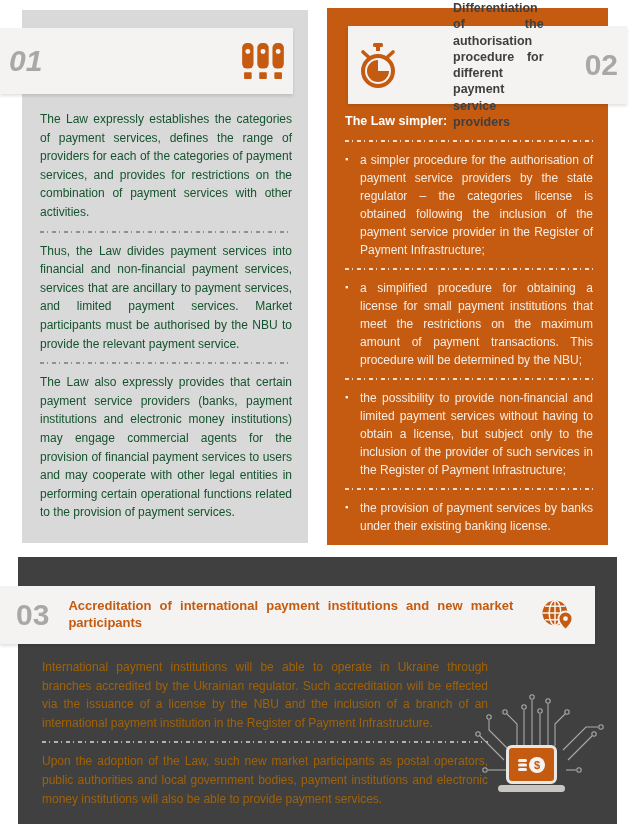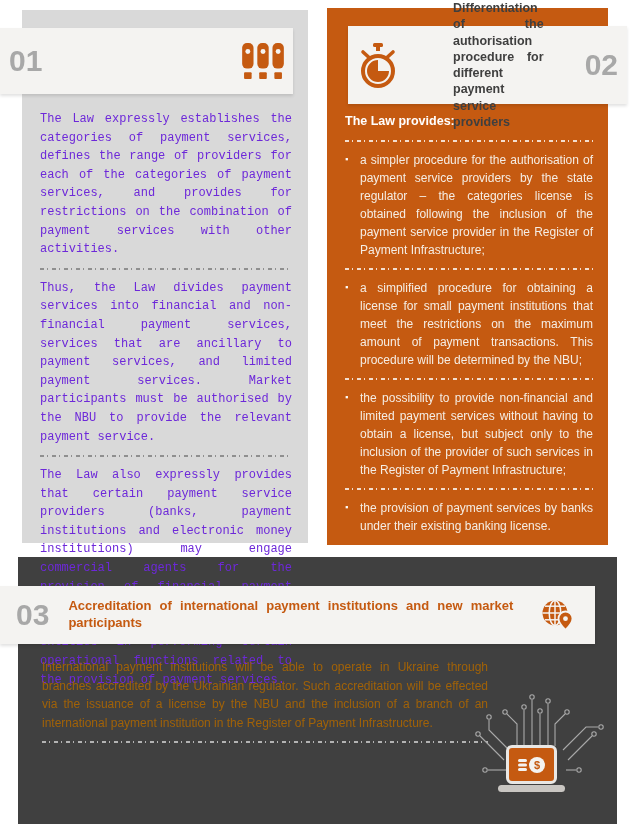--- a/index.html
+++ b/index.html
@@ -16,33 +16,33 @@
   .band{
     position:absolute;background:#F4F3F1;display:flex;align-items:center;
     box-shadow:0 2px 3px rgba(0,0,0,0.12);z-index:5;
   }
   #band1{left:0;top:28px;width:293px;height:66px;}
   #band2{left:348px;top:26px;width:279px;height:78px;gap:41px;}
   #band3{left:0;top:586px;width:595px;height:58px;justify-content:space-between;}
 
   .num{font-size:30px;font-weight:bold;color:#A8A8A8;line-height:1;}
   .band-title{font-weight:bold;color:#C55A11;font-size:13px;line-height:1.3;text-align:justify;}
-  #band1 .num{margin-left:9px;}
+  #band1 .num{margin-left:9px;font-style:italic;}
   #band1 .band-title{margin-left:9px;width:172px;}
   #band1 .icon-box{margin-left:auto;margin-right:9px;}
   #band2 .icon-box{margin-left:7px;}
   #band2 .band-title{margin-left:11px;width:172px;font-size:12.5px;color:#3F3F3F;}
   #band2 .num{margin-left:auto;margin-right:9px;}
   #band3 .num{margin-left:16px;}
   #band3 .band-title{margin-left:19px;width:445px;font-size:13px;}
   #band3 .icon-box{margin-left:auto;margin-right:20px;}
   .icon-box{display:flex;align-items:center;justify-content:center;}
 
   .body-text{position:absolute;font-size:12px;line-height:1.55;text-align:justify;z-index:2;}
-  #body1{left:40px;top:110px;width:252px;color:#6d28d9;font-family:Liberation Mono, monospace;}
+  #body1{left:40px;top:110px;width:252px;color:#14532d;}
   #body2{left:345px;top:112px;width:248px;color:#F5EDE4;line-height:1.5;}
   #body3{left:42px;top:658px;width:446px;color:#a16207;}
   .body-text p{margin:0;}
 
   .intro{font-weight:bold;color:#FFFFFF;font-size:12.5px;}
 
   .divider{height:2px;margin:9px 0;background-repeat:repeat-x;background-size:12px 2px;}
   .div-gray{background-image:repeating-linear-gradient(90deg,#8F8F8F 0 4px,transparent 4px 7px,#8F8F8F 7px 8.5px,transparent 8.5px 12px);}
   .div-light{background-image:repeating-linear-gradient(90deg,rgba(255,255,255,.8) 0 4px,transparent 4px 7px,rgba(255,255,255,.8) 7px 8.5px,transparent 8.5px 12px);}
   .div-dim{background-image:repeating-linear-gradient(90deg,rgba(255,255,255,.6) 0 4px,transparent 4px 7px,rgba(255,255,255,.6) 7px 8.5px,transparent 8.5px 12px);}
@@ -110,21 +110,21 @@
         <rect x="21" y="7" width="4" height="4"></rect>
         <path d="M23,31 L34,31 A11,11 0 1 1 23,20 Z"></path>
       </g>
     </svg>
   </div>
   <div class="band-title">Differentiation of the authorisation procedure for different payment service providers</div>
   <div class="num">02</div>
 </div>
 
 <div class="body-text" id="body2">
-  <div class="intro">The Law provides:</div>
+  <div class="intro">The Law simpler:</div>
   <div class="divider div-light"></div>
   <div class="bullet">
     <span class="mark">▪</span>
     <span class="btxt">a simpler procedure for the authorisation of payment service providers by the state regulator – the categories license is obtained following the inclusion of the payment service provider in the Register of Payment Infrastructure;</span>
   </div>
   <div class="divider div-light"></div>
   <div class="bullet">
     <span class="mark">▪</span>
     <span class="btxt">a simplified procedure for obtaining a license for small payment institutions that meet the restrictions on the maximum amount of payment transactions. This procedure will be determined by the NBU;</span>
   </div>
@@ -157,20 +157,21 @@
       </g>
       <path d="M24.5,13.5 a7,7 0 0 1 7,7 c0,4.6 -7,11.5 -7,11.5 s-7,-6.9 -7,-11.5 a7,7 0 0 1 7,-7 Z" fill="#C55A11" stroke="#F4F3F1" stroke-width="1.8"></path>
       <circle cx="24.5" cy="20.7" r="2.4" fill="#F4F3F1"></circle>
     </svg>
   </div>
 </div>
 
 <div class="body-text" id="body3">
   <p>International payment institutions will be able to operate in Ukraine through branches accredited by the Ukrainian regulator. Such accreditation will be effected via the issuance of a license by the NBU and the inclusion of a branch of an international payment institution in the Register of Payment Infrastructure.</p>
   <div class="divider div-dim"></div>
+  <p>Upon the adoption of the Law, such new market participants as postal operators, public authorities and local government bodies, payment institutions and electronic money institutions will also be able to provide payment services.</p>
 </div>
 
 <div id="laptop-graphic">
   <svg id="circuits" width="160" height="112" viewBox="0 0 160 112">
     <g stroke="#A9A9A9" stroke-width="1.1" fill="none">
       <path d="M62,58 V22"></path>
         <circle cx="62" cy="19" r="2.2"></circle>
       <path d="M70,58 V12"></path>
         <circle cx="70" cy="9" r="2.2"></circle>
       <path d="M78,58 V26"></path>

